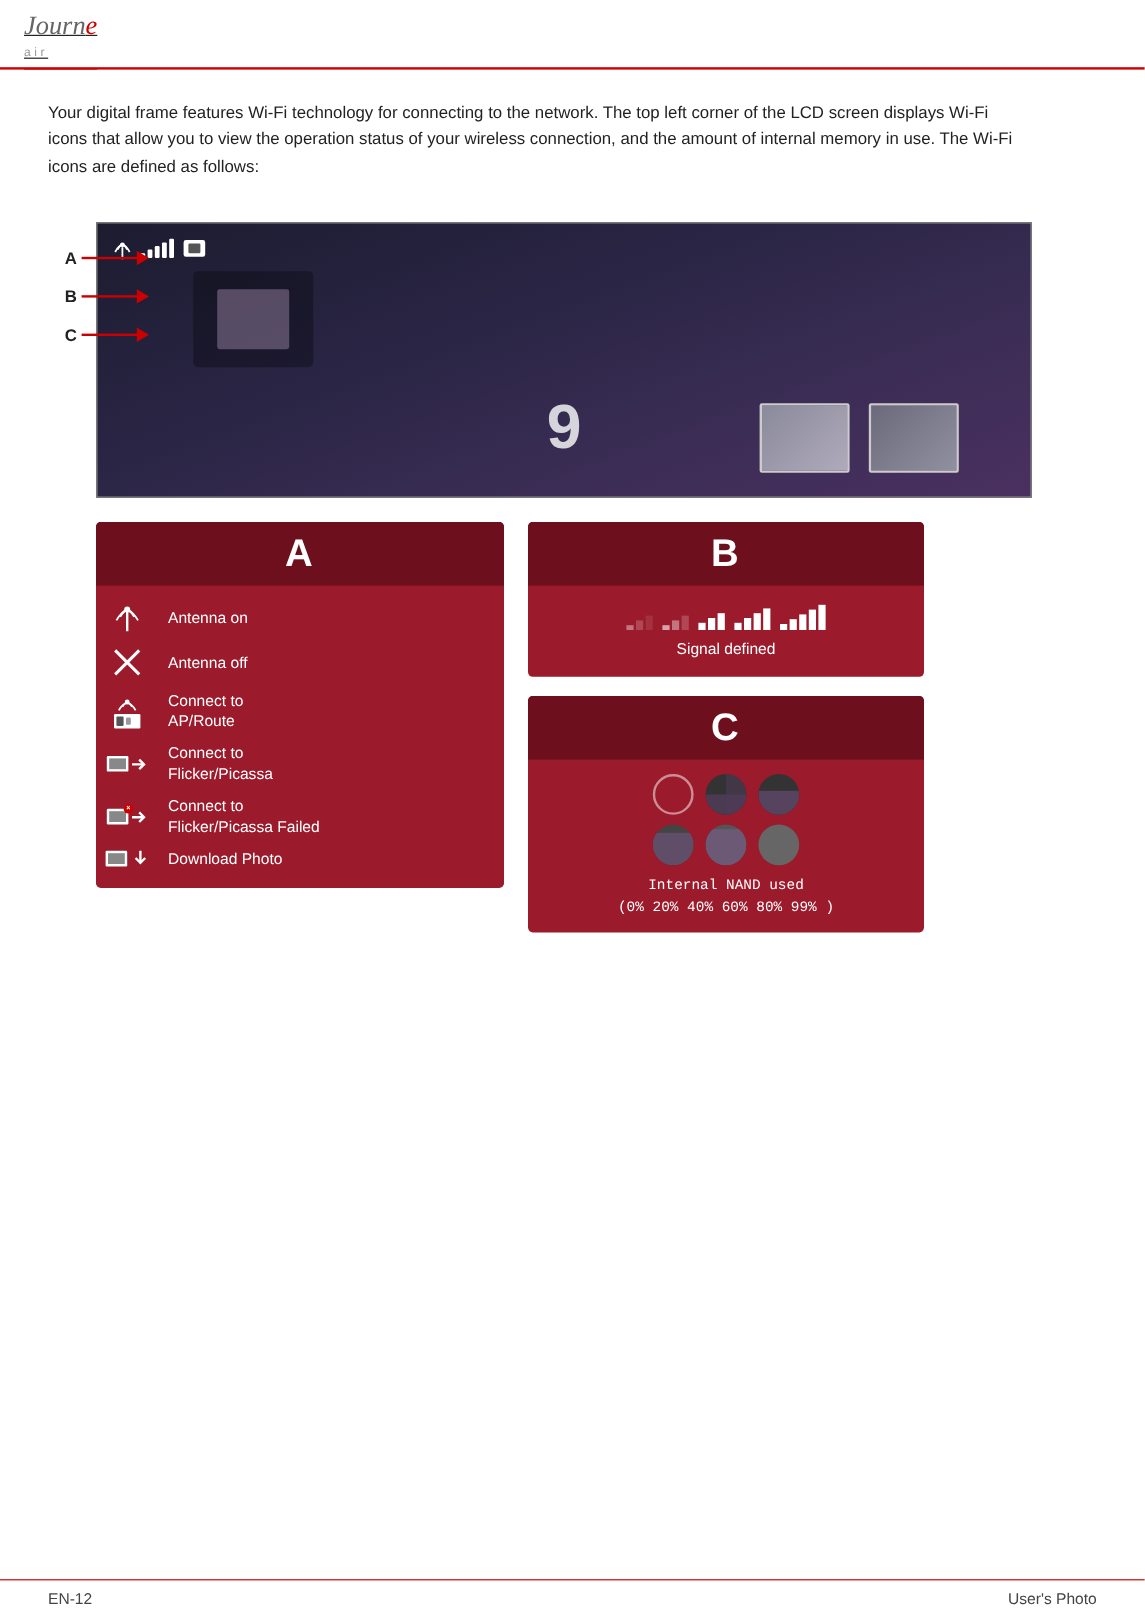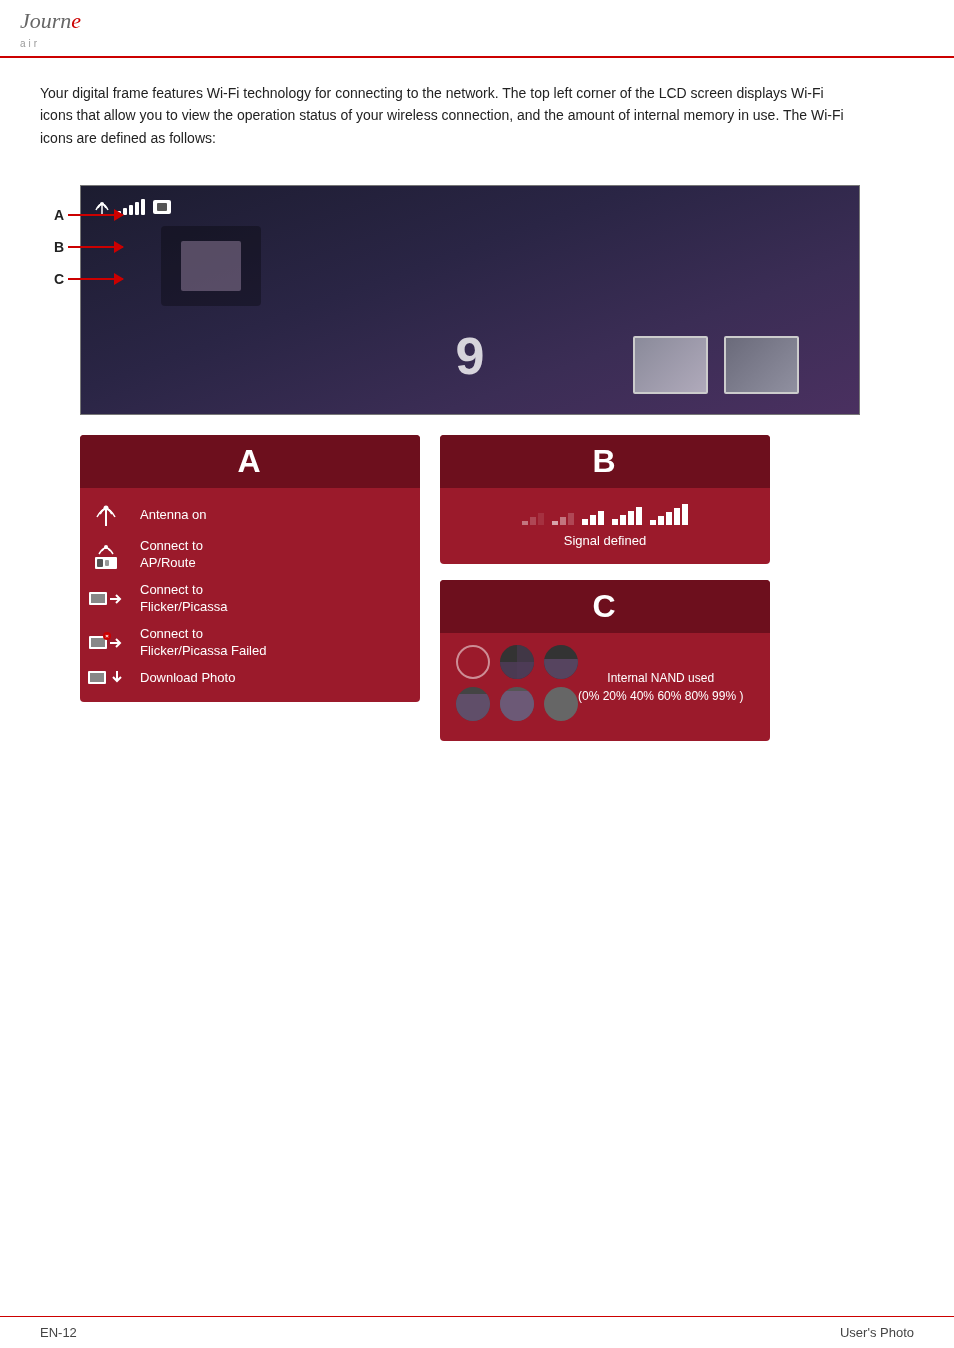--- a/index.html
+++ b/index.html
@@ -15,20 +15,21 @@
 
     
     .header {
       display: flex;
       align-items: center;
       padding: 8px 20px 6px 20px;
       border-bottom: 2px solid #c00;
     }
     .logo-wrapper {
       position: relative;
+      text-decoration: underline;
     }
 
     
     .main-content {
       padding: 24px 40px 40px 40px;
     }
 
     .page-title {
       font-size: 26px;
       font-weight: bold;
@@ -158,20 +159,29 @@
             <svg width="28" height="28" viewBox="0 0 28 28">
               <circle cx="14" cy="8" r="2.5" fill="white"></circle>
               <path d="M8 14 Q14 3 20 14" stroke="white" stroke-width="2" fill="none"></path>
               <path d="M5 17 Q14 1 23 17" stroke="white" stroke-width="1.5" fill="none"></path>
               <line x1="14" y1="10" x2="14" y2="26" stroke="white" stroke-width="2"></line>
             </svg>
           </div>
           <span style="color:white;font-size:13px;">Antenna on</span>
         </div>
 
+        <div style="display:flex;align-items:center;gap:12px;margin-bottom:10px;">
+          <div style="width:44px;display:flex;justify-content:center;">
+            <svg width="28" height="28" viewBox="0 0 28 28">
+              <line x1="4" y1="4" x2="24" y2="24" stroke="white" stroke-width="2.5"></line>
+              <line x1="24" y1="4" x2="4" y2="24" stroke="white" stroke-width="2.5"></line>
+            </svg>
+          </div>
+          <span style="color:white;font-size:13px;">Antenna off</span>
+        </div>
 
         <div style="display:flex;align-items:center;gap:12px;margin-bottom:10px;">
           <div style="width:44px;display:flex;justify-content:center;flex-direction:column;align-items:center;">
             <svg width="22" height="14" viewBox="0 0 22 14">
               <circle cx="11" cy="5" r="2" fill="white"></circle>
               <path d="M7 9 Q11 2 15 9" stroke="white" stroke-width="1.5" fill="none"></path>
               <path d="M4 12 Q11 0 18 12" stroke="white" stroke-width="1.5" fill="none"></path>
             </svg>
             <div style="width:22px;height:12px;background:white;border-radius:1px;margin-top:1px;display:flex;align-items:center;gap:2px;padding:1px 2px;">
               <div style="width:6px;height:8px;background:#555;border-radius:1px;"></div>
@@ -272,21 +282,21 @@
             </div>
           </div>
           <span style="color:white;font-size:13px;text-align:center;">Signal defined</span>
         </div>
       </div>
 
       <div style="width:330px;background:#9b1a2b;border-radius:4px;overflow:hidden;">
         <div style="background:#6d0f1d;text-align:center;padding:8px 0;">
           <span style="color:white;font-size:32px;font-weight:bold;letter-spacing:2px;">C</span>
         </div>
-        <div style="padding:12px 16px;display:flex;flex-direction:row;align-items:center;">
+        <div style="padding:12px 16px;display:flex;flex-direction:column;align-items:center;font-family:Liberation Mono, monospace;">
 
           <div style="margin-bottom:8px;">
 
             <div style="display:flex;gap:10px;margin-bottom:8px;">
 
               <div style="width:34px;height:34px;border-radius:50%;border:2px solid rgba(255,255,255,0.5);background:transparent;"></div>
 
               <div style="width:34px;height:34px;border-radius:50%;background:#333;position:relative;overflow:hidden;">
                 <div style="position:absolute;bottom:0;left:0;right:0;height:50%;background:rgba(80,60,90,0.8);"></div>
                 <div style="position:absolute;bottom:0;right:0;width:50%;height:100%;background:rgba(80,60,90,0.5);"></div>

